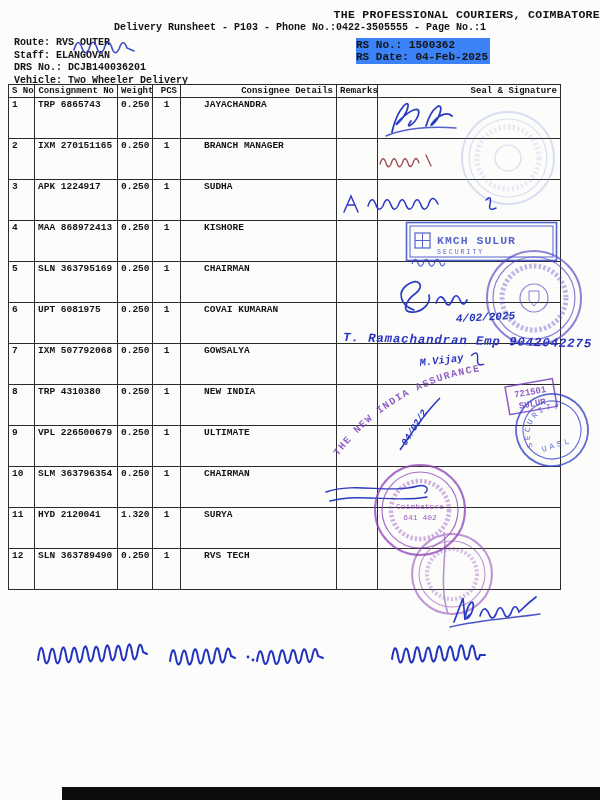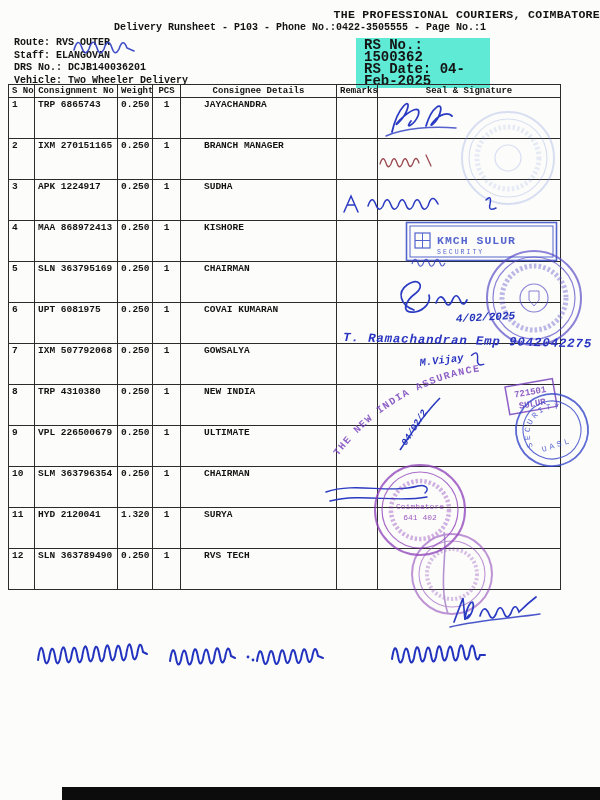--- a/index.html
+++ b/index.html
@@ -5,26 +5,26 @@
   *{box-sizing:border-box}
   html,body{margin:0;padding:0}
   body{width:600px;height:800px;position:relative;overflow:hidden;
        background:#f1f1ef;font-family:"Liberation Mono","DejaVu Sans Mono",monospace;color:#141414}
   .page{position:absolute;inset:0;background:#fcfcfa}
   .doc-title{position:absolute;top:8px;left:0;width:100%;text-align:right;
              font-size:11.5px;font-weight:700;letter-spacing:.3px}
   .doc-subtitle{position:absolute;top:22px;left:0;width:100%;text-align:center;
                 font-size:10px;font-weight:700}
   .meta{position:absolute;top:37px;left:14px;font-size:10px;font-weight:700;line-height:12.5px}
-  .rs-box{position:absolute;top:38px;left:356px;width:134px;background:#5eead4;
-          font-size:14px;font-weight:700;line-height:12px;padding:1px 8px}
+  .rs-box{position:absolute;top:38px;left:356px;width:134px;background:#3b82f6;
+          font-size:11px;font-weight:700;line-height:12px;padding:1px 0}
   table.runsheet{position:absolute;top:84px;left:8px;width:552px;border-collapse:collapse;table-layout:fixed}
   .runsheet th,.runsheet td{border:1px solid #2b2b2b;font-weight:700;vertical-align:top;
           padding:1px 3px;white-space:nowrap;overflow:hidden}
-  .runsheet th{font-size:9px;height:13px;text-align:center}
+  .runsheet th{font-size:9px;height:13px;text-align:right}
   .runsheet tbody tr{height:41px}
   .runsheet td{font-size:9.5px}
   td.c-name{padding-left:23px}
   td.c-pcs{text-align:center}
   .bar{position:absolute;left:62px;top:787px;width:538px;height:13px;background:#0c0c0c}
   svg.ink{position:absolute;left:0;top:0;pointer-events:none;font-family:"Liberation Mono",monospace}
   .hw{font-style:italic;font-weight:700}
 </style>
 </head>
 <body>

